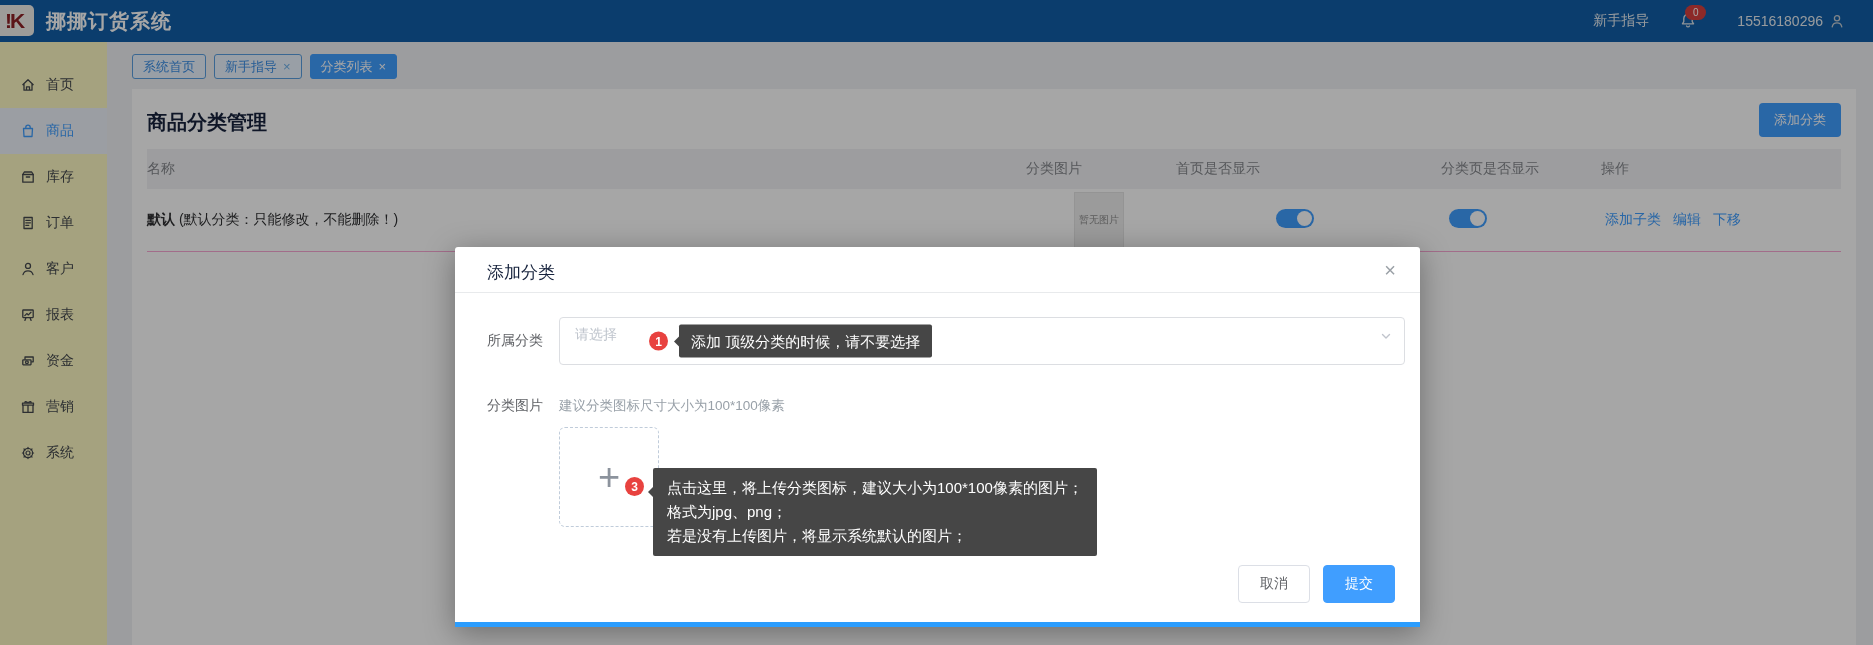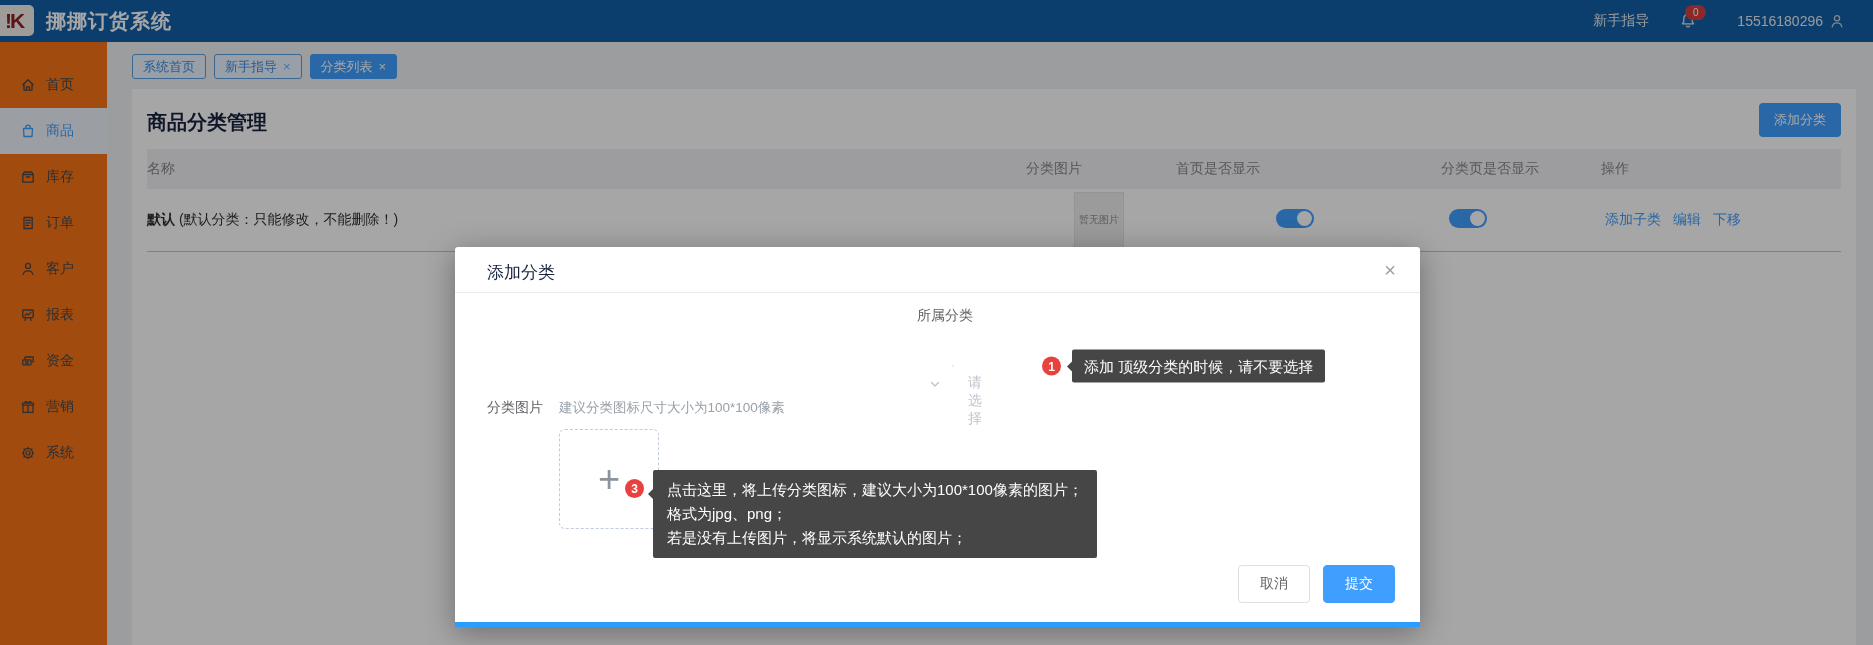--- a/index.html
+++ b/index.html
@@ -17,21 +17,21 @@
   .app-title{color:#ffffff;font-size:20px;font-weight:bold;margin-left:46px;letter-spacing:1px;}
   .hdr-right{position:absolute;right:28px;top:0;height:42px;display:flex;align-items:center;color:#e8edf2;}
   .hdr-guide{font-size:14px;cursor:pointer;}
   .hdr-bell{position:relative;margin-left:30px;cursor:pointer;display:flex;align-items:center;}
   .bell-badge{position:absolute;top:-7px;right:-9px;min-width:15px;height:15px;border-radius:8px;background:#d8403e;
     color:#fff;font-size:10px;display:flex;align-items:center;justify-content:center;padding:0 3px;}
   .hdr-user{margin-left:40px;display:flex;align-items:center;gap:6px;font-size:14px;cursor:pointer;}
   
   .loadbar{position:absolute;left:155px;top:42px;right:0;height:4px;background:#3f9fff;z-index:1;}
   
-  .sidebar{position:absolute;left:0;top:42px;bottom:0;width:107px;background:#f97316;z-index:1;padding-top:20px;box-sizing:border-box;}
+  .sidebar{position:absolute;left:0;top:42px;bottom:0;width:107px;background:#fef9c3;z-index:1;padding-top:20px;box-sizing:border-box;}
   .side-item{height:46px;display:flex;align-items:center;gap:10px;padding-left:20px;color:#45494e;cursor:pointer;font-size:14px;}
   .side-item svg{flex:0 0 auto;}
   .side-item.active{color:#409eff;background:#eef3fa;}
   
   .content{position:absolute;left:107px;top:42px;right:0;bottom:0;background:#f0f2f5;padding:12px 17px 0 25px;box-sizing:border-box;z-index:1;}
   .tabbar{display:flex;gap:8px;margin-bottom:10px;}
   .tab{height:25px;display:flex;align-items:center;gap:6px;padding:0 10px;border:1px solid #5a9fe0;border-radius:3px;
     background:#ecf5ff;color:#3a8ee6;font-size:13px;cursor:pointer;box-sizing:border-box;}
   .tab .tab-x{font-size:13px;line-height:1;color:#6db0ea;}
   .tab.active{background:#409eff;border-color:#409eff;color:#ffffff;}
@@ -58,21 +58,21 @@
   .mask{position:absolute;inset:0;background:rgba(0,0,0,0.35);z-index:50;}
   
   .modal{position:absolute;left:455px;top:247px;width:965px;height:380px;background:#ffffff;border-radius:3px;z-index:60;
     box-shadow:0 6px 30px rgba(0,0,0,.35);box-sizing:border-box;}
   .modal-strip{position:absolute;left:0;right:0;bottom:0;height:5px;background:#2b9dfe;}
   .m-head{height:46px;box-sizing:border-box;padding:14px 25px 0 32px;border-bottom:1px solid #e8eaec;position:relative;}
   .m-title{font-size:17px;color:#17233d;}
   .m-close{position:absolute;right:24px;top:13px;font-size:20px;color:#9aa0a6;cursor:pointer;line-height:1;}
   .m-body{padding:6px 15px 0 32px;position:relative;}
   .f-row{display:flex;align-items:center;margin-top:23px;position:relative;}
-  .f-row.first{margin-top:8px;flex-direction:column;}
+  .f-row.first{margin-top:18px;}
   .f-label{width:58px;flex:0 0 58px;color:#606266;font-size:14px;}
   .f-input{flex:1;height:48px;border:1px solid #dcdee2;border-radius:4px;margin-left:14px;position:relative;background:#fff;box-sizing:border-box;}
   .f-placeholder{position:absolute;left:15px;top:8px;color:#bfc5cd;font-size:14px;}
   .sel-arrow{position:absolute;right:12px;top:11px;}
   .anno{position:absolute;top:50%;transform:translateY(-50%);display:flex;align-items:center;z-index:5;}
   .anno-1{left:89px;} .anno-2{left:60px;}
   .badge{width:19px;height:19px;border-radius:50%;background:#e8423f;color:#fff;font-size:12px;font-weight:bold;
     display:flex;align-items:center;justify-content:center;flex:0 0 19px;}
   .tip{margin-left:11px;background:#464646;color:#ffffff;font-size:15px;padding:7px 12px;border-radius:2px;
     white-space:nowrap;position:relative;line-height:19px;}

